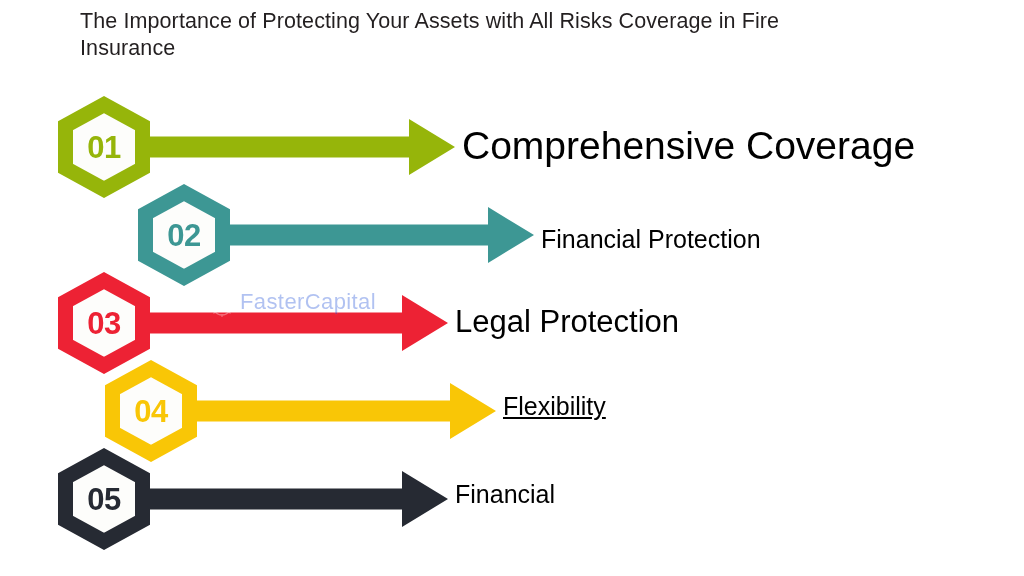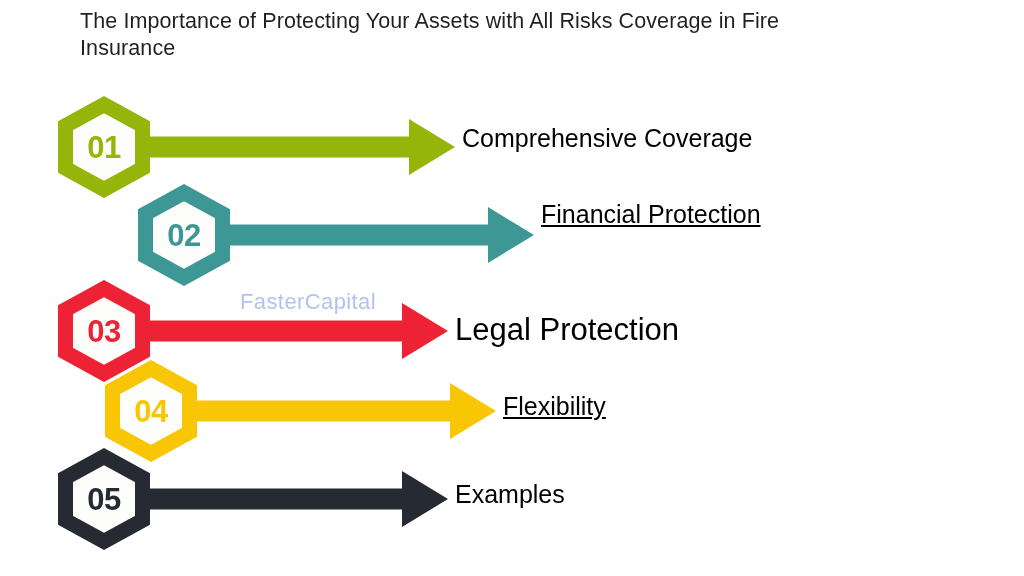--- a/index.html
+++ b/index.html
@@ -92,32 +92,32 @@
   <div id="title">The Importance of Protecting Your Assets with All Risks Coverage in Fire Insurance</div>
 
   <div id="rows">
       <div class="row" style="top: 88px;">
         <svg class="row-svg" width="1024" height="140" viewBox="0 0 1024 140">
           <path d="M 138 48.5 L 409 48.5 L 409 31 L 455 59 L 409 87 L 409 69.5 L 138 69.5 Z" fill="#96b50a"></path>
           <polygon points="104.0,8.0 150.0,33.5 150.0,84.5 104.0,110.0 58.0,84.5 58.0,33.5" fill="#ffffff"></polygon>
           <polygon points="104.0,16.6 142.5,37.8 142.5,80.2 104.0,101.4 65.5,80.2 65.5,37.8" fill="#fdfdfb" stroke="#96b50a" stroke-width="15" stroke-linejoin="miter"></polygon>
           <text x="104" y="70" text-anchor="middle" class="hex-num" fill="#96b50a">01</text>
         </svg>
-        <div class="row-label" style="left: 462px; top: 36.38px; font-size: 25px;">Comprehensive Coverage</div>
+        <div class="row-label" style="left: 462px; top: 36.38px; font-size: 39px;">Comprehensive Coverage</div>
       </div>
       <div class="row" style="top: 176px; margin-left: 33px;">
         <svg class="row-svg" width="1024" height="140" viewBox="0 0 1024 140">
           <path d="M 185 48.5 L 455 48.5 L 455 31 L 501 59 L 455 87 L 455 69.5 L 185 69.5 Z" fill="#3d9794"></path>
           <polygon points="151.0,8.0 197.0,33.5 197.0,84.5 151.0,110.0 105.0,84.5 105.0,33.5" fill="#ffffff"></polygon>
           <polygon points="151.0,16.6 189.5,37.8 189.5,80.2 151.0,101.4 112.5,80.2 112.5,37.8" fill="#fdfdfb" stroke="#3d9794" stroke-width="15" stroke-linejoin="miter"></polygon>
           <text x="151" y="70" text-anchor="middle" class="hex-num" fill="#3d9794">02</text>
         </svg>
-        <div class="row-label" style="left: 508px; top: 24px; font-size: 25px; text-decoration: underline;">Financial Protection</div>
+        <div class="row-label" style="left: 508px; top: 49px; font-size: 25px;">Financial Protection</div>
       </div>
-      <div class="row" style="top: 272px;">
+      <div class="row" style="top: 264px;">
         <svg class="row-svg" width="1024" height="140" viewBox="0 0 1024 140">
           <path d="M 138 48.5 L 402 48.5 L 402 31 L 448 59 L 402 87 L 402 69.5 L 138 69.5 Z" fill="#ed2234"></path>
           <polygon points="104.0,8.0 150.0,33.5 150.0,84.5 104.0,110.0 58.0,84.5 58.0,33.5" fill="#ffffff"></polygon>
           <polygon points="104.0,16.6 142.5,37.8 142.5,80.2 104.0,101.4 65.5,80.2 65.5,37.8" fill="#fdfdfb" stroke="#ed2234" stroke-width="15" stroke-linejoin="miter"></polygon>
           <text x="104" y="70" text-anchor="middle" class="hex-num" fill="#ed2234">03</text>
         </svg>
         <div class="row-label" style="left: 455px; top: 39.5px; font-size: 31px;">Legal Protection</div>
       </div>
       <div class="row" style="top: 352px;">
         <svg class="row-svg" width="1024" height="140" viewBox="0 0 1024 140">
@@ -128,21 +128,21 @@
         </svg>
         <div class="row-label" style="left: 503px; top: 39.5px; font-size: 25px; text-decoration: underline;">Flexibility</div>
       </div>
       <div class="row" style="top: 440px;">
         <svg class="row-svg" width="1024" height="140" viewBox="0 0 1024 140">
           <path d="M 138 48.5 L 402 48.5 L 402 31 L 448 59 L 402 87 L 402 69.5 L 138 69.5 Z" fill="#262a33"></path>
           <polygon points="104.0,8.0 150.0,33.5 150.0,84.5 104.0,110.0 58.0,84.5 58.0,33.5" fill="#ffffff"></polygon>
           <polygon points="104.0,16.6 142.5,37.8 142.5,80.2 104.0,101.4 65.5,80.2 65.5,37.8" fill="#fdfdfb" stroke="#262a33" stroke-width="15" stroke-linejoin="miter"></polygon>
           <text x="104" y="70" text-anchor="middle" class="hex-num" fill="#262a33">05</text>
         </svg>
-        <div class="row-label" style="left: 455px; top: 39.5px; font-size: 25px;">Examples</div>
+        <div class="row-label" style="left: 455px; top: 39.5px; font-size: 25px;">Financial</div>
       </div>
     </div>
 
   <div id="watermark">
     <svg width="40" height="32" viewBox="0 0 40 32" style="position:absolute;left:0;top:1px;">
       <g fill="none" stroke="#ffffff" stroke-width="1.4">
         <circle cx="26" cy="16" r="10"></circle>
         <circle cx="26" cy="16" r="6.2"></circle>
         <g stroke-width="1.2">
           <line x1="26" y1="4" x2="26" y2="7"></line>

